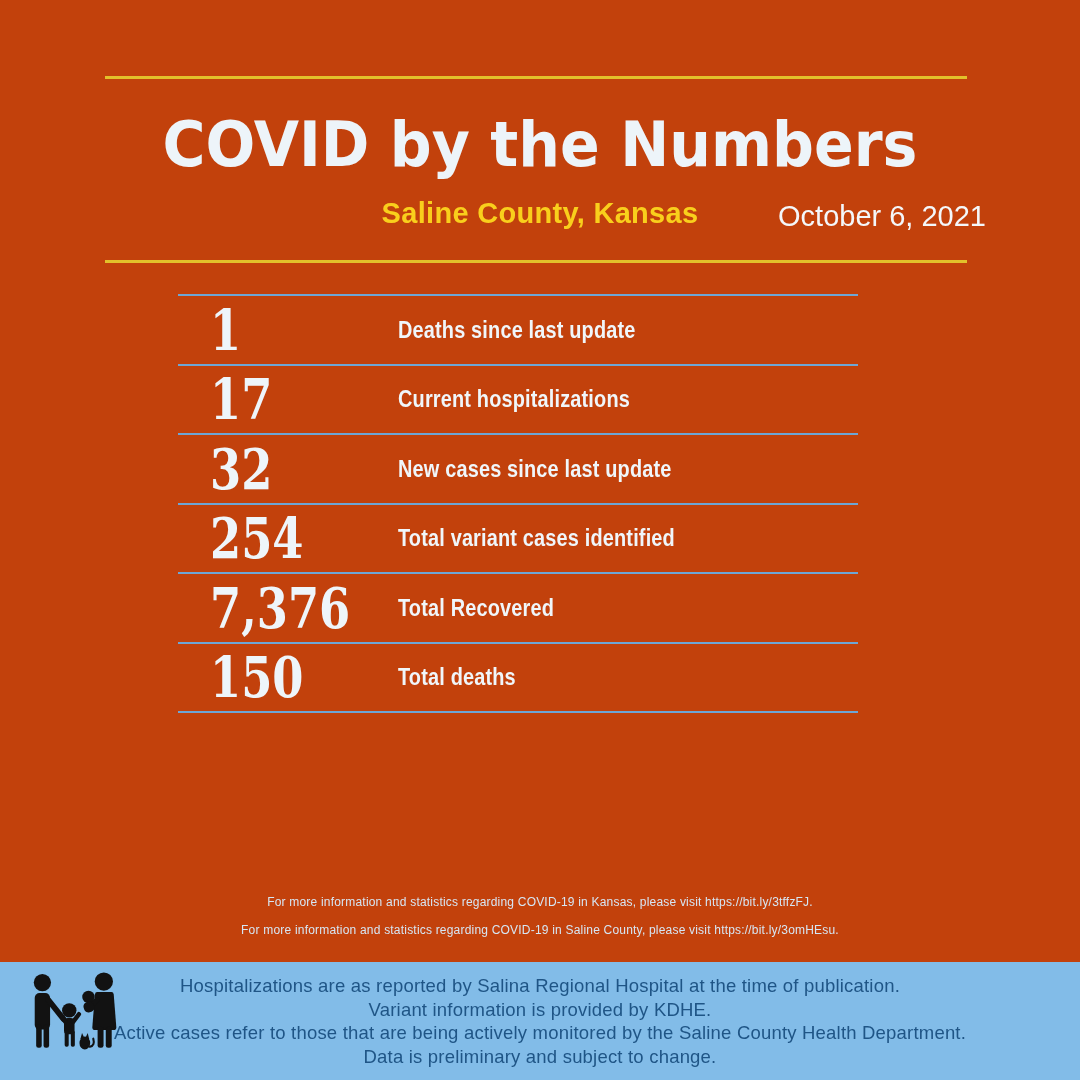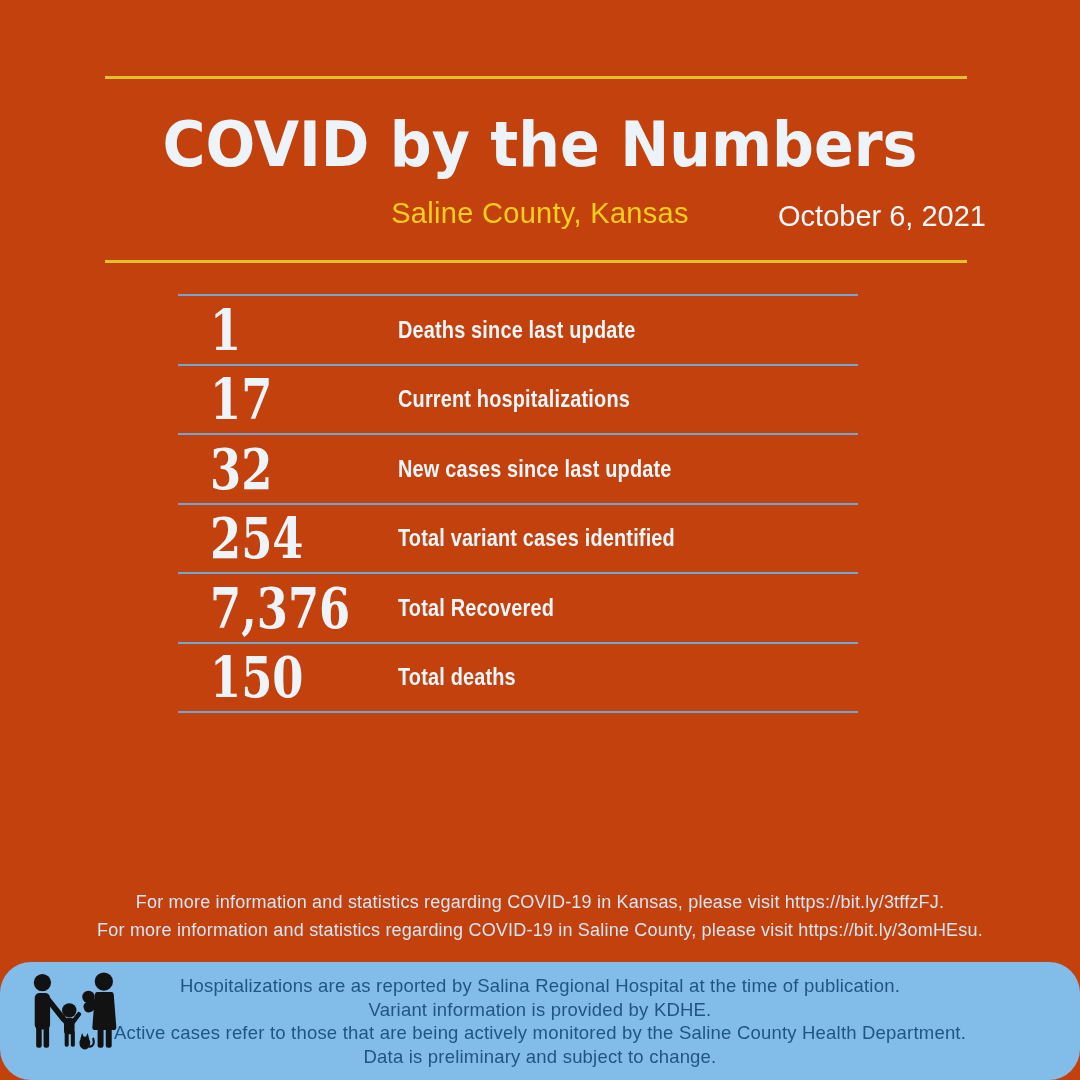--- a/index.html
+++ b/index.html
@@ -11,21 +11,21 @@
   .rule-top{top:76px;}
   .rule-mid{top:260px;}
   .title{
     position:absolute;top:108px;left:0;width:1080px;text-align:center;margin:0;
     font-family:"DejaVu Sans",sans-serif;font-weight:bold;font-size:63px;
     color:#edf4f9;letter-spacing:0px;
   }
   .title .sx{display:inline-block;transform:scaleX(.93);transform-origin:center;}
   .subtitle{
     position:absolute;top:197px;left:0;width:1080px;text-align:center;
-    font-weight:normal;font-size:29px;color:#f9cf1c;letter-spacing:.3px;
+    font-weight:bold;font-size:29px;color:#f9cf1c;letter-spacing:.3px;
   }
   .date{
     position:absolute;top:200px;right:94px;
     font-size:29px;color:#f4f7fa;font-weight:normal;
   }
   .stats-table{
     position:absolute;left:178px;top:294px;width:680px;
     border-bottom:2px solid #6ea6d6;
   }
   .row{
@@ -37,26 +37,25 @@
     font-family:"DejaVu Serif",serif;font-weight:bold;font-size:56px;
     color:#eef5fa;line-height:1;
   }
   .num .sx{display:inline-block;transform:scaleX(.8);transform-origin:left center;}
   .lbl{
     font-weight:bold;font-size:24px;color:#f0f6fa;line-height:1;
   }
   .lbl .sx{display:inline-block;transform:scaleX(.83);transform-origin:left center;letter-spacing:.2px;}
   .links-note{
     position:absolute;left:0;top:888px;width:1080px;text-align:center;
-    font-size:18px;line-height:28px;color:#d6e6f4;font-weight:300;letter-spacing:.2px;
+    font-size:12px;line-height:28px;color:#d6e6f4;font-weight:300;letter-spacing:.2px;
   }
   .band{
     position:absolute;left:0;top:962px;width:1080px;height:118px;
     background:#82bce8;
-    border-radius:31px;
   }
   .band-icon{position:absolute;left:28px;top:8px;width:96px;height:98px;}
   .band-text{
     position:absolute;left:0;top:12px;width:1080px;text-align:center;
     font-size:18.5px;line-height:23.5px;color:#1f5586;letter-spacing:.2px;
   }
 </style>
 </head>
 <body>
 

